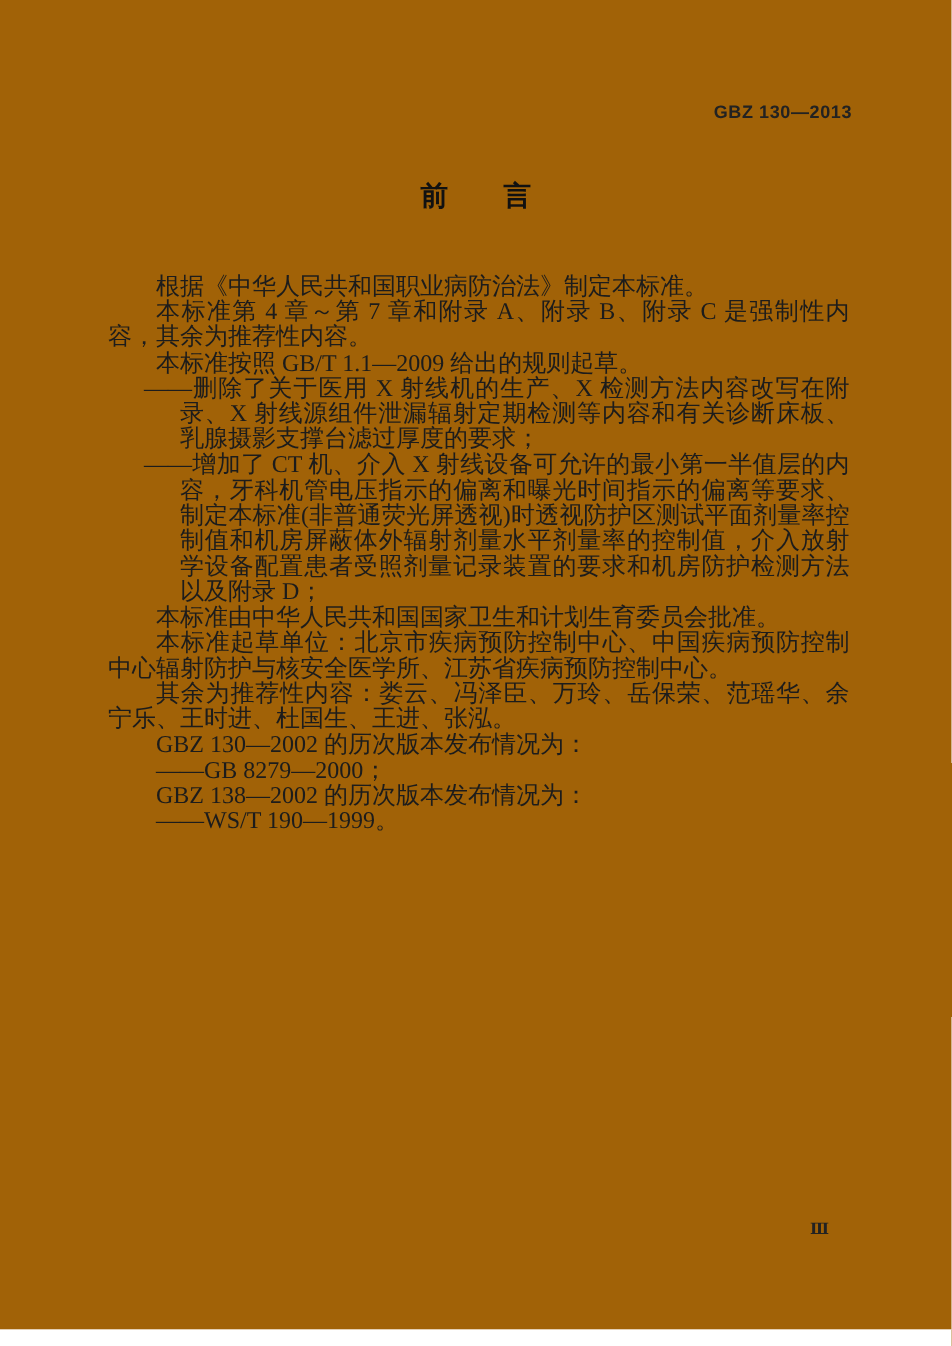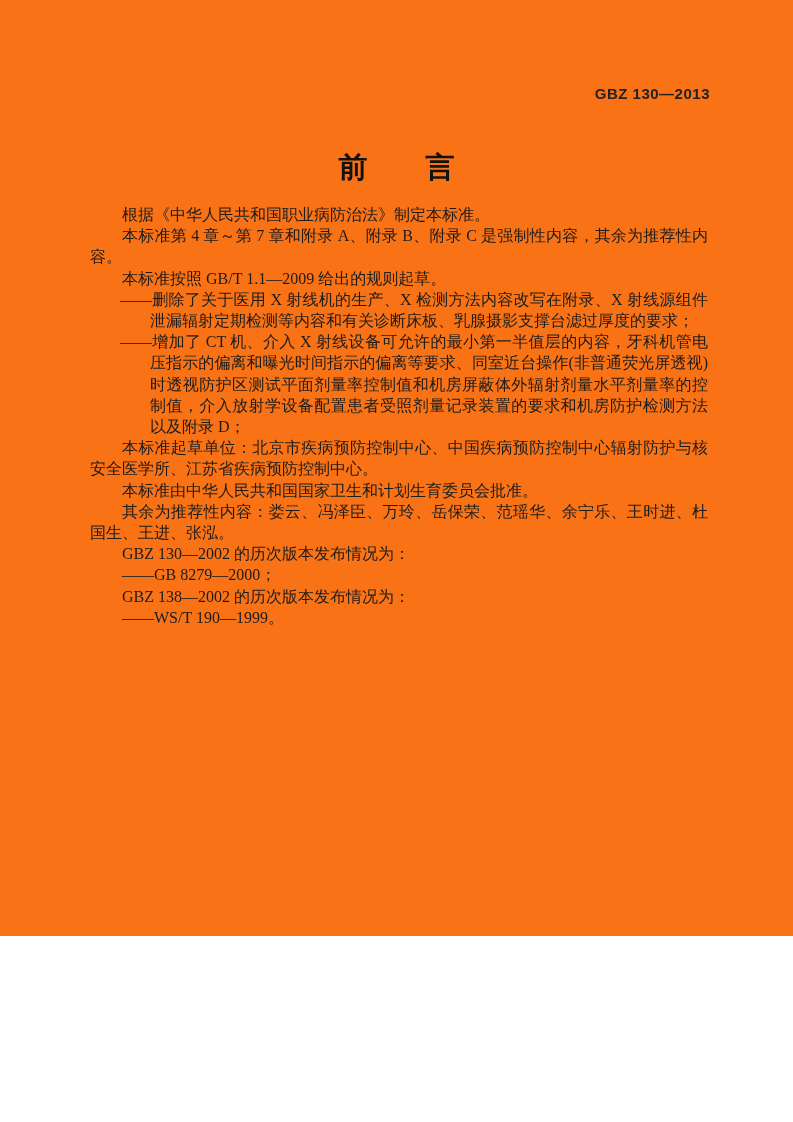--- a/index.html
+++ b/index.html
@@ -3,22 +3,22 @@
 <meta charset="utf-8">
 <style>
   html, body {
     margin: 0;
     padding: 0;
     background: #ffffff;
   }
   .page {
     position: relative;
     width: 793px;
-    height: 936px;
-    background: #f97316;
+    height: 1108px;
+    background: #a16207;
     overflow: hidden;
     font-family: "Liberation Serif", "DejaVu Serif", serif;
     color: #1c1c1c;
   }
   .std-no {
     position: absolute;
     top: 85px;
     right: 83px;
     font-family: "Liberation Sans", "DejaVu Sans", sans-serif;
     font-weight: bold;
@@ -28,29 +28,29 @@
   }
   .doc-title {
     position: absolute;
     top: 148px;
     left: 0;
     width: 100%;
     margin: 0;
     text-align: center;
     font-family: Liberation Mono, monospace;
     font-weight: 600;
-    font-size: 29px;
+    font-size: 23px;
     color: #111;
   }
   .body-text {
     position: absolute;
     left: 90px;
-    top: 204px;
+    top: 229px;
     width: 618px;
-    font-size: 16px;
+    font-size: 20px;
     line-height: 21.2px;
     text-align: justify;
     text-justify: inter-ideograph;
   }
   .body-text p {
     margin: 0;
     padding: 0;
   }
   .p-indent {
     text-indent: 2em;
@@ -76,24 +76,24 @@
   <div class="std-no">GBZ 130—2013</div>
 
   <h1 class="doc-title">前　　言</h1>
 
   <div class="body-text">
     <p class="p-indent">根据《中华人民共和国职业病防治法》制定本标准。</p>
     <p class="p-indent">本标准第 4 章～第 7 章和附录 A、附录 B、附录 C 是强制性内容，其余为推荐性内容。</p>
     <p class="p-indent">本标准按照 GB/T 1.1—2009 给出的规则起草。</p>
 
     <p class="change-item">——删除了关于医用 X 射线机的生产、X 检测方法内容改写在附录、X 射线源组件泄漏辐射定期检测等内容和有关诊断床板、乳腺摄影支撑台滤过厚度的要求；</p>
-    <p class="change-item">——增加了 CT 机、介入 X 射线设备可允许的最小第一半值层的内容，牙科机管电压指示的偏离和曝光时间指示的偏离等要求、同室近台操作(非普通荧光屏透视)时透视防护区测试平面剂量率控制值和机房屏蔽体外辐射剂量水平剂量率的控制值，介入放射学设备配置患者受照剂量记录装置的要求和机房防护检测方法以及附录 D；</p>
+    <p class="change-item">——增加了 CT 机、介入 X 射线设备可允许的最小第一半值层的内容，牙科机管电压指示的偏离和曝光时间指示的偏离等要求、制定本标准(非普通荧光屏透视)时透视防护区测试平面剂量率控制值和机房屏蔽体外辐射剂量水平剂量率的控制值，介入放射学设备配置患者受照剂量记录装置的要求和机房防护检测方法以及附录 D；</p>
 
+    <p class="p-indent">本标准由中华人民共和国国家卫生和计划生育委员会批准。</p>
     <p class="p-indent">本标准起草单位：北京市疾病预防控制中心、中国疾病预防控制中心辐射防护与核安全医学所、江苏省疾病预防控制中心。</p>
-    <p class="p-indent">本标准由中华人民共和国国家卫生和计划生育委员会批准。</p>
     <p class="p-indent">其余为推荐性内容：娄云、冯泽臣、万玲、岳保荣、范瑶华、余宁乐、王时进、杜国生、王进、张泓。</p>
     <p class="p-indent">GBZ 130—2002 的历次版本发布情况为：</p>
     <p class="p-indent">——GB 8279—2000；</p>
     <p class="p-indent">GBZ 138—2002 的历次版本发布情况为：</p>
     <p class="p-indent">——WS/T 190—1999。</p>
   </div>
 
   <div class="page-no">Ⅲ</div>
 
 </div>

